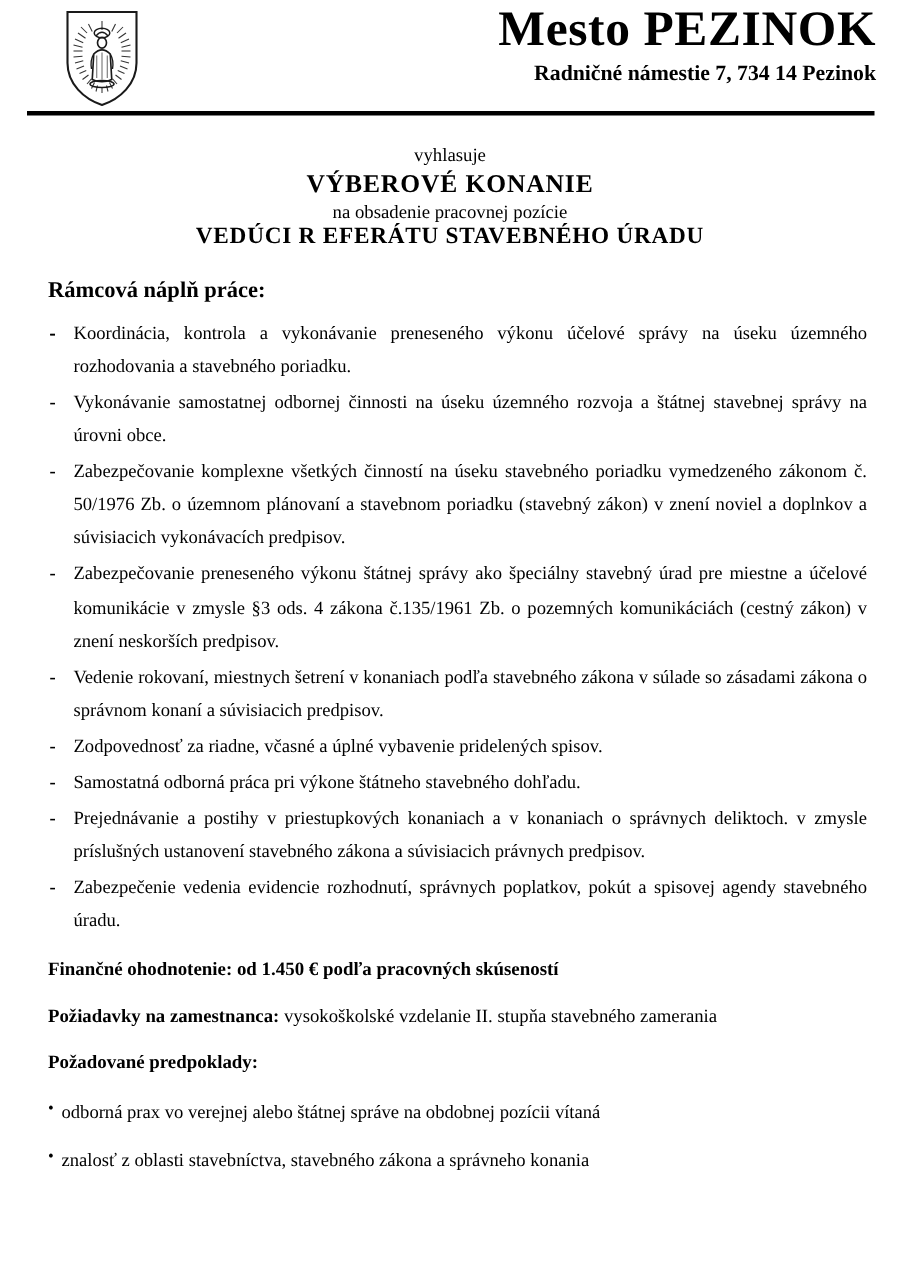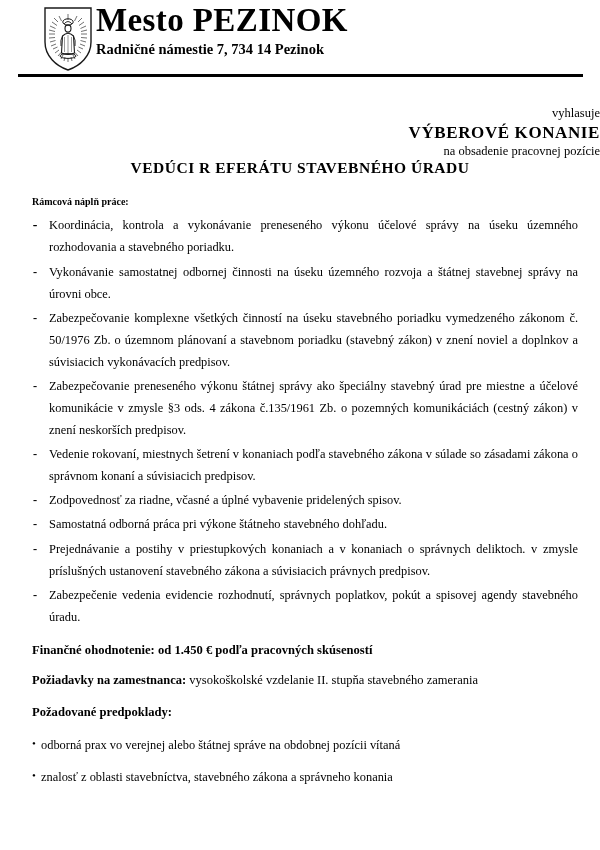--- a/index.html
+++ b/index.html
@@ -36,21 +36,21 @@
     width: 52px;
     height: 66px;
   }
   .crest svg { display: block; width: 52px; height: 66px; }
 
   .lh-text {
     position: absolute;
     left: 96px;
     right: 16px;
     top: 2px;
-    text-align: left;
+    text-align: right;
   }
 
   .city-name {
     font-size: 33px;
     font-weight: bold;
     letter-spacing: 0.4px;
     line-height: 1.12;
     margin: 0;
     white-space: nowrap;
   }
@@ -67,22 +67,22 @@
     position: absolute;
     left: 18px;
     top: 74px;
     width: 565px;
     height: 3px;
     background: #000000;
   }
 
   
   .announce {
-    text-align: right;
-    margin-top: 28px;
+    text-align: center;
+    margin-top: 18px;
   }
   .announce .ln1 {
     font-size: 12.5px;
     line-height: 1.26;
   }
   .announce .ln2 {
     font-size: 17px;
     font-weight: bold;
     letter-spacing: 0.6px;
     line-height: 1.26;
@@ -102,21 +102,21 @@
   }
 
   
   .content {
     margin-top: 18px;
     padding-left: 32px;
     padding-right: 22px;
   }
 
   .section-head {
-    font-size: 10px;
+    font-size: 15px;
     font-weight: bold;
     margin: 0 0 6px 0;
     line-height: 1.3;
   }
 
   ul.duties {
     list-style: none;
     margin: 0;
     padding: 0;
   }

